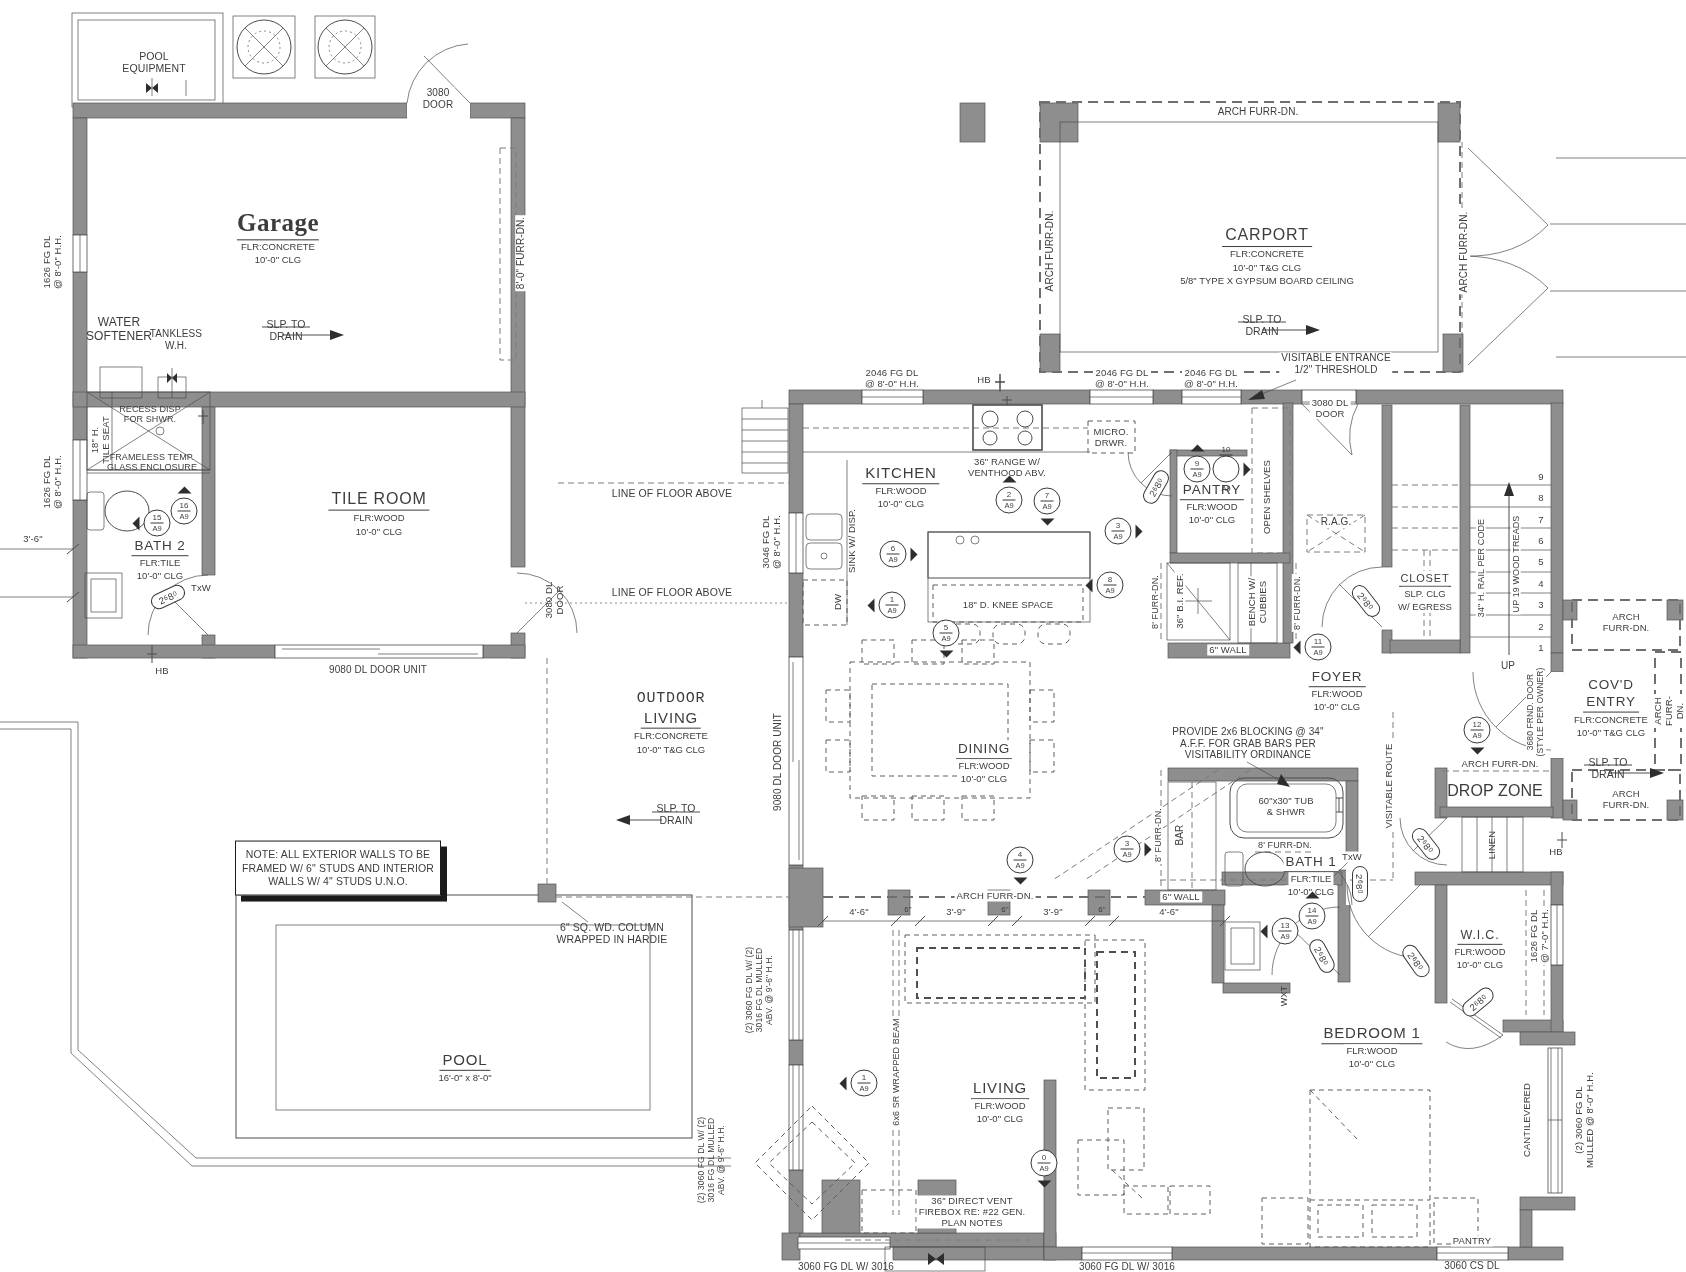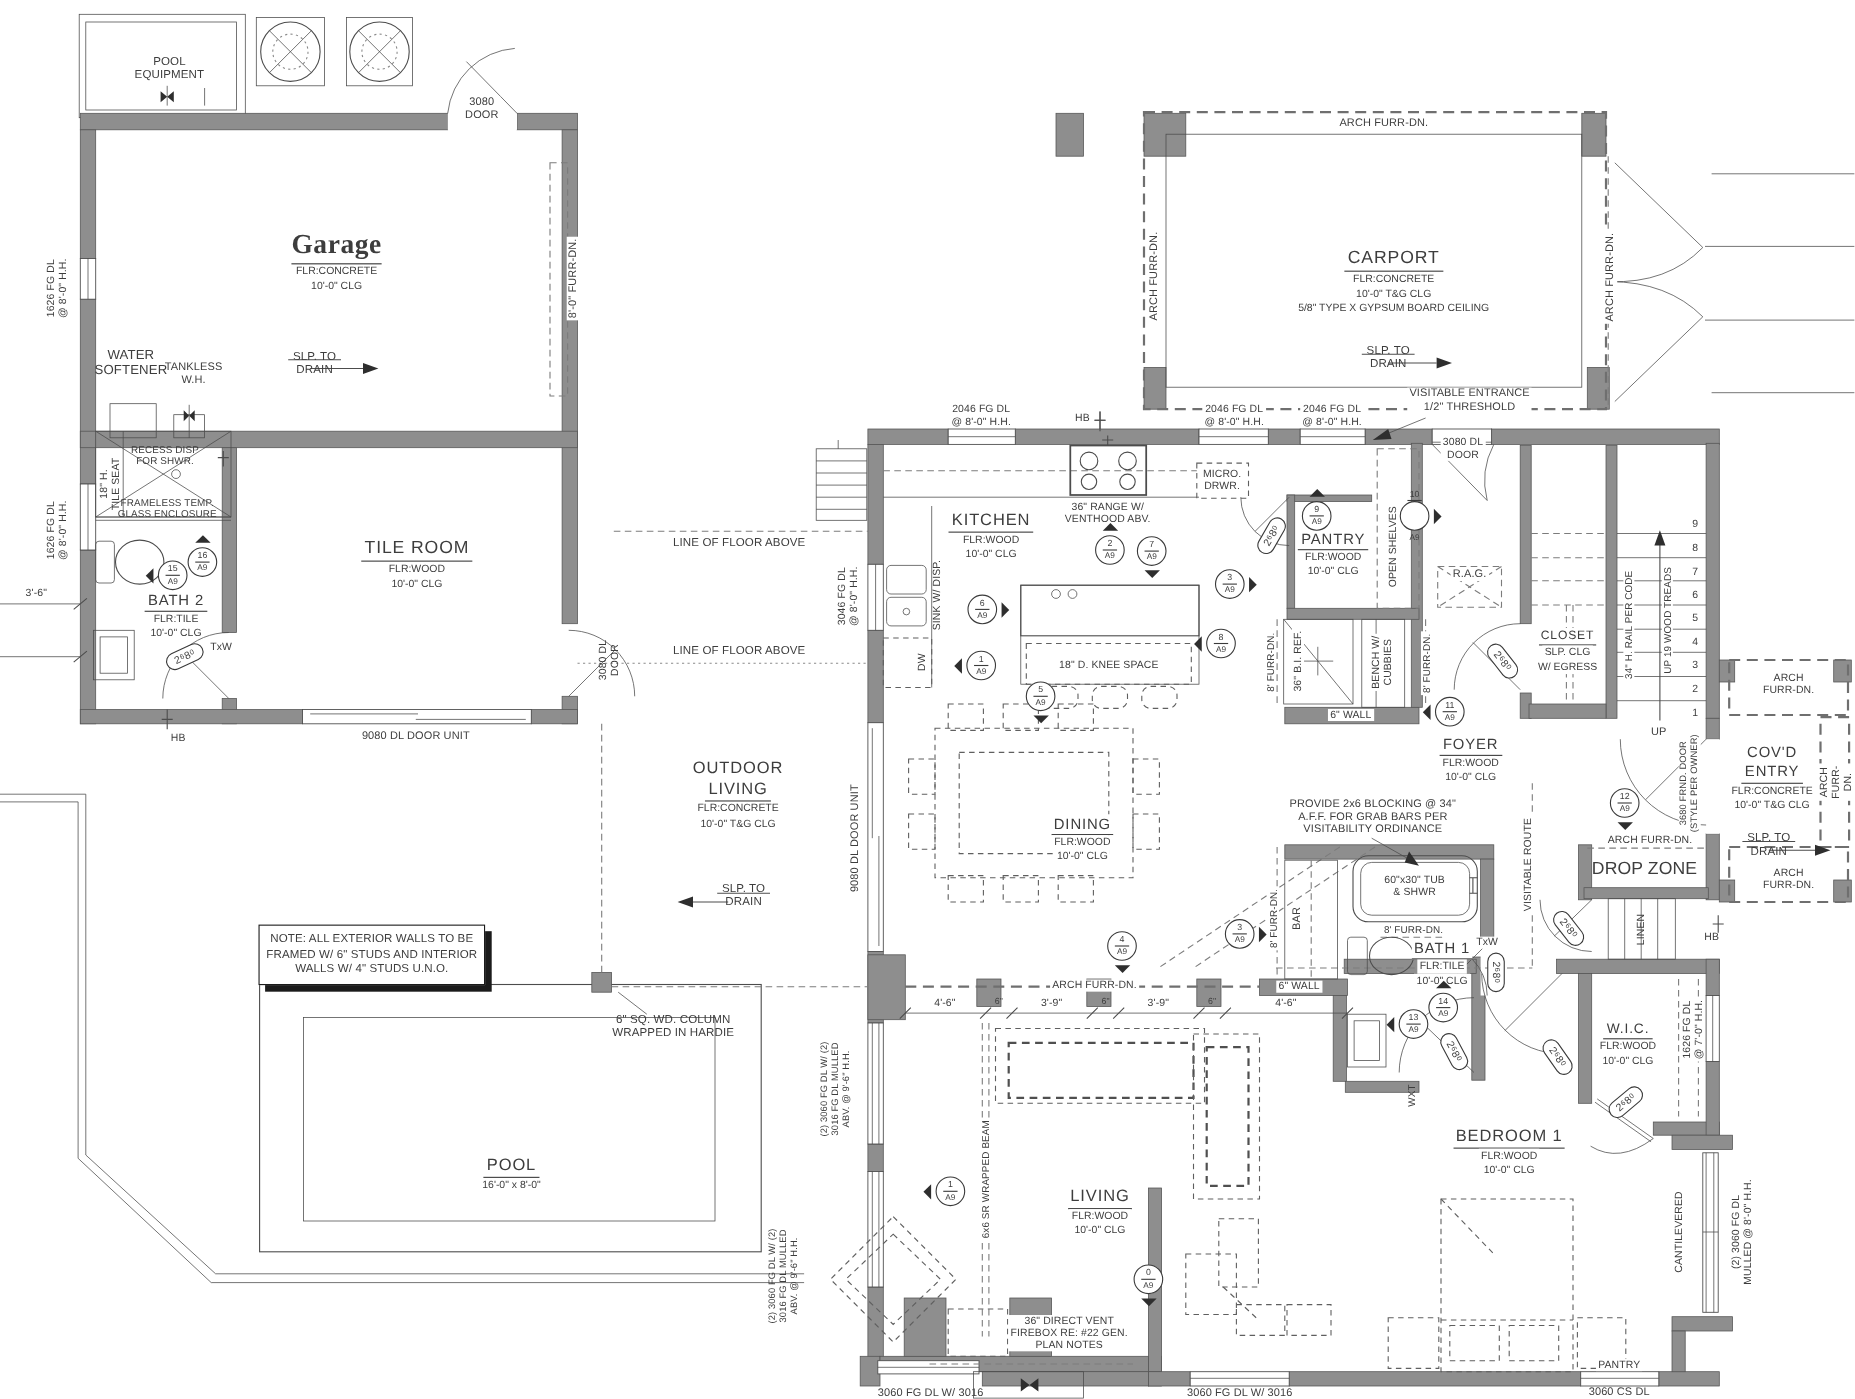--- a/index.html
+++ b/index.html
@@ -344,21 +344,21 @@
         <path class="blk" d="M1650,768 L1664,773 L1650,778 Z"></path>
     <path class="lt" d="M1296,380 L1252,398"></path>
         <path class="blk" d="M1262,390 L1248,400 L1265,399 Z"></path>
     <path class="lt" d="M1247,762 L1286,784"></path>
         <path class="blk" d="M1277,784 L1290,787 L1281,774 Z"></path>
     <path class="lt" d="M562,902 L588,922"></path>
     <path class="lt" d="M1556,158 H1686 M1550,224 H1686 M1550,291 H1686 M1556,357 H1686"></path>
   </g>
 </svg>
 <div id="labels">
-      <div class="room" style="left: 306px; top: 237px; transform: translate(-50%, -50%); position: absolute;">
+      <div class="room" style="left: 278px; top: 237px; transform: translate(-50%, -50%); position: absolute;">
         <span class="serifname" style="font-size: 25px;">Garage</span>
         <span class="rl">FLR:CONCRETE</span>
         <span class="rl">10'-0" CLG</span>
       </div>
       <div class="room" style="left: 379px; top: 513px; transform: translate(-50%, -50%); position: absolute;">
         <span class="rn" style="font-size: 16px;">TILE ROOM</span>
         <span class="rl">FLR:WOOD</span>
         <span class="rl">10'-0" CLG</span>
       </div>
       <div class="room" style="left: 160px; top: 560px; transform: translate(-50%, -50%); position: absolute;">
@@ -376,21 +376,21 @@
         <span class="rn" style="font-size: 15px;">KITCHEN</span>
         <span class="rl">FLR:WOOD</span>
         <span class="rl">10'-0" CLG</span>
       </div>
       <div class="room" style="left: 1212px; top: 504px; transform: translate(-50%, -50%); position: absolute;">
         <span class="rn" style="font-size: 13.5px;">PANTRY</span>
         <span class="rl">FLR:WOOD</span>
         <span class="rl">10'-0" CLG</span>
       </div>
       <div class="room" style="left: 671px; top: 722px; transform: translate(-50%, -50%); position: absolute;">
-        <span class="rn0" style="font-size: 15px;">OUTDOOR</span>
+        <span class="rn0" style="font-size: 15px; font-family: Liberation Mono, monospace;">OUTDOOR</span>
         <span class="rn" style="font-size: 15px;">LIVING</span>
         <span class="rl">FLR:CONCRETE</span>
         <span class="rl">10'-0" T&amp;G CLG</span>
       </div>
       <div class="room hasbg" style="left: 984px; top: 763px; transform: translate(-50%, -50%); position: absolute;">
         <span class="rn" style="font-size: 13.5px;">DINING</span>
         <span class="rl">FLR:WOOD</span>
         <span class="rl">10'-0" CLG</span>
       </div>
       <div class="room" style="left: 1337px; top: 691px; transform: translate(-50%, -50%); position: absolute;">
@@ -610,21 +610,21 @@
       <div class="mk" style="left: 946px; top: 633px; transform: translate(-50%, -50%); position: absolute;">
         <span class="n">5</span>
         <span class="s">A9</span>
         <i class="tri t-down"></i>
       </div>
       <div class="mk" style="left: 1197px; top: 469px; transform: translate(-50%, -50%); position: absolute;">
         <span class="n">9</span>
         <span class="s">A9</span>
         <i class="tri t-up"></i>
       </div>
-      <div class="mk" style="left: 1286px; top: 469px; transform: translate(-50%, -50%); position: absolute; gap: 28px;">
+      <div class="mk" style="left: 1226px; top: 469px; transform: translate(-50%, -50%); position: absolute; gap: 28px;">
         <span class="n">10</span>
         <span class="s">A9</span>
         <i class="tri t-right"></i>
       </div>
       <div class="mk" style="left: 1318px; top: 647px; transform: translate(-50%, -50%); position: absolute;">
         <span class="n">11</span>
         <span class="s">A9</span>
         <i class="tri t-left"></i>
       </div>
       <div class="mk" style="left: 1477px; top: 730px; transform: translate(-50%, -50%); position: absolute;">

